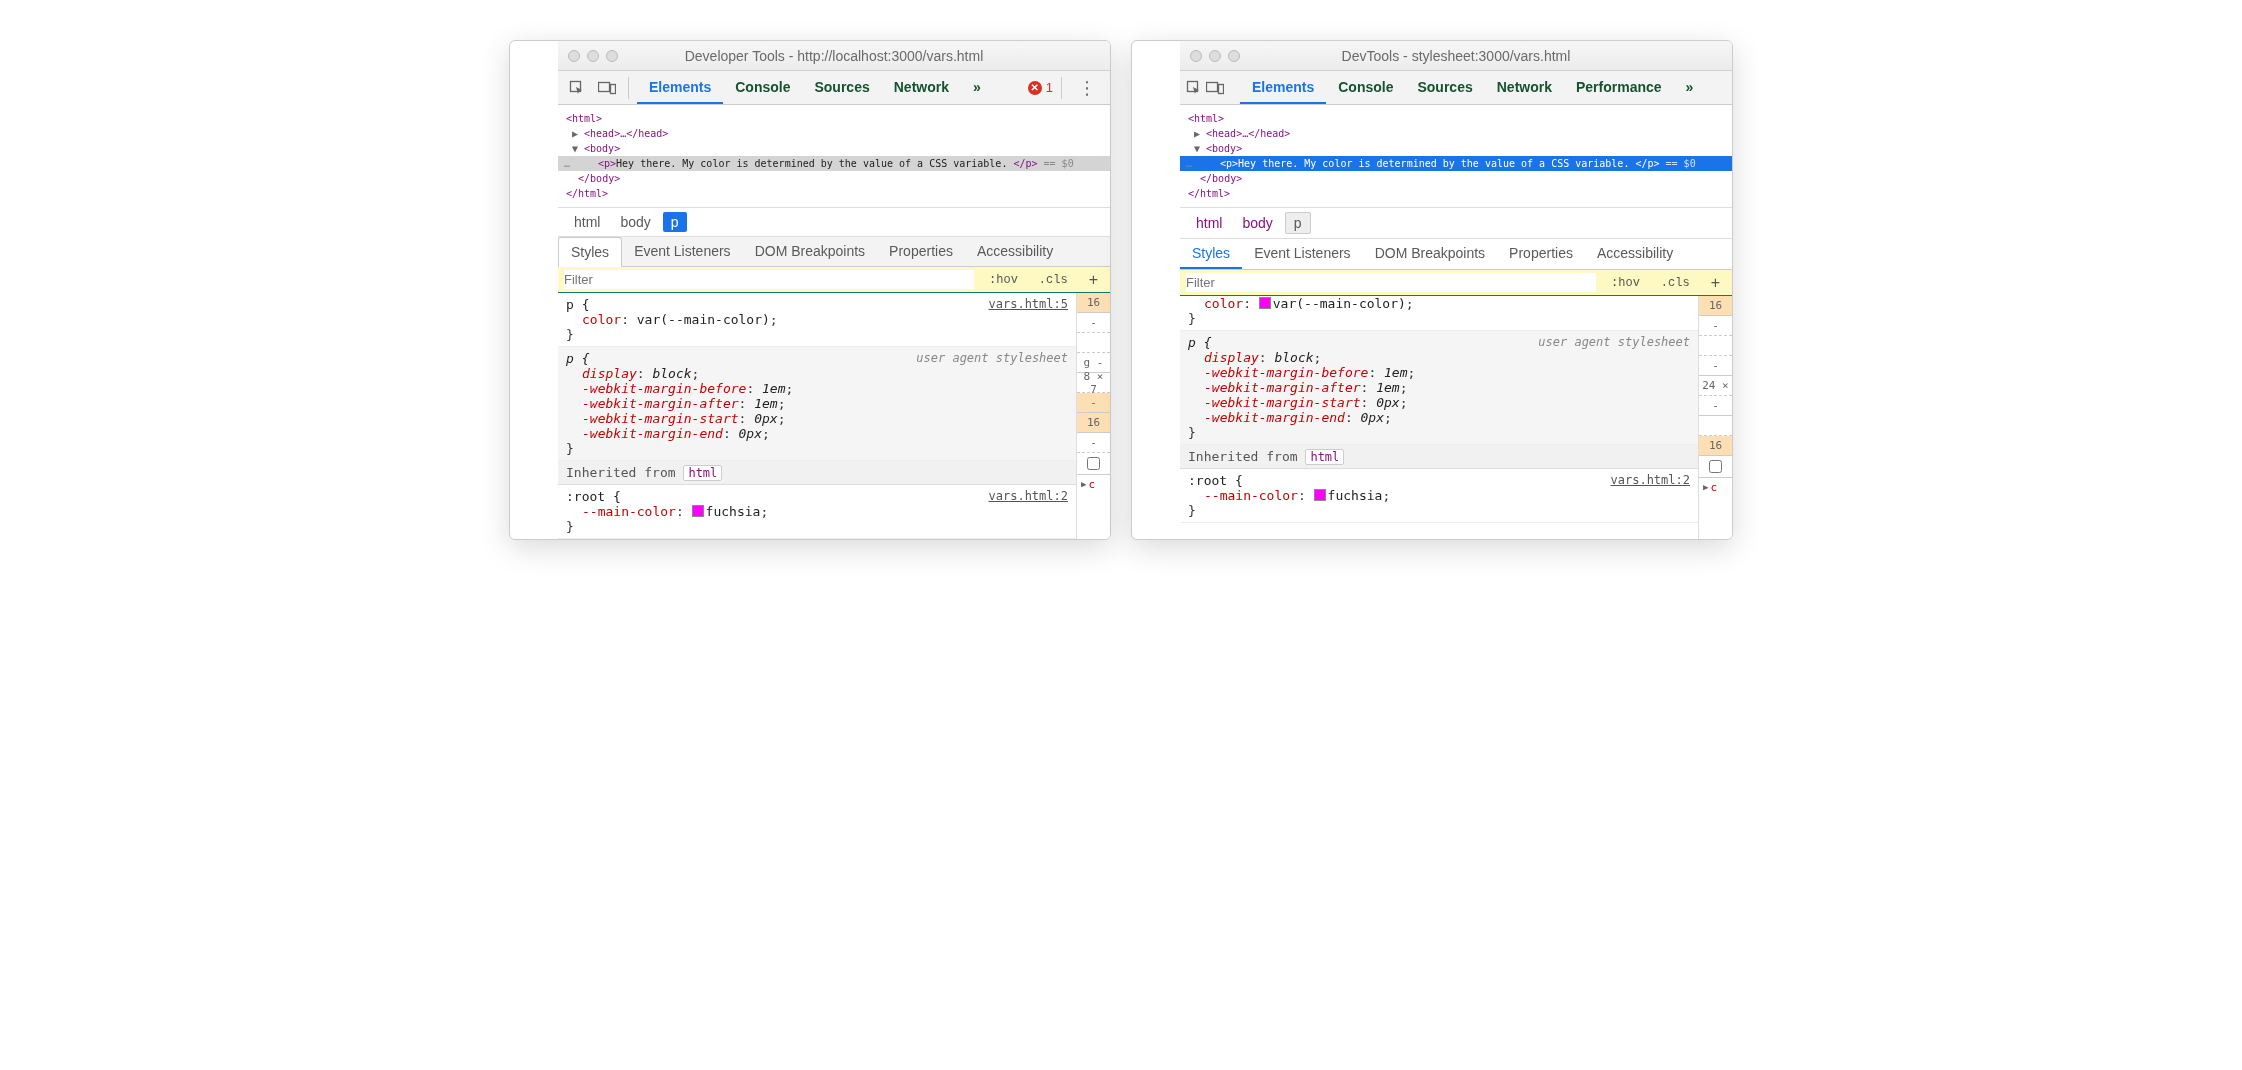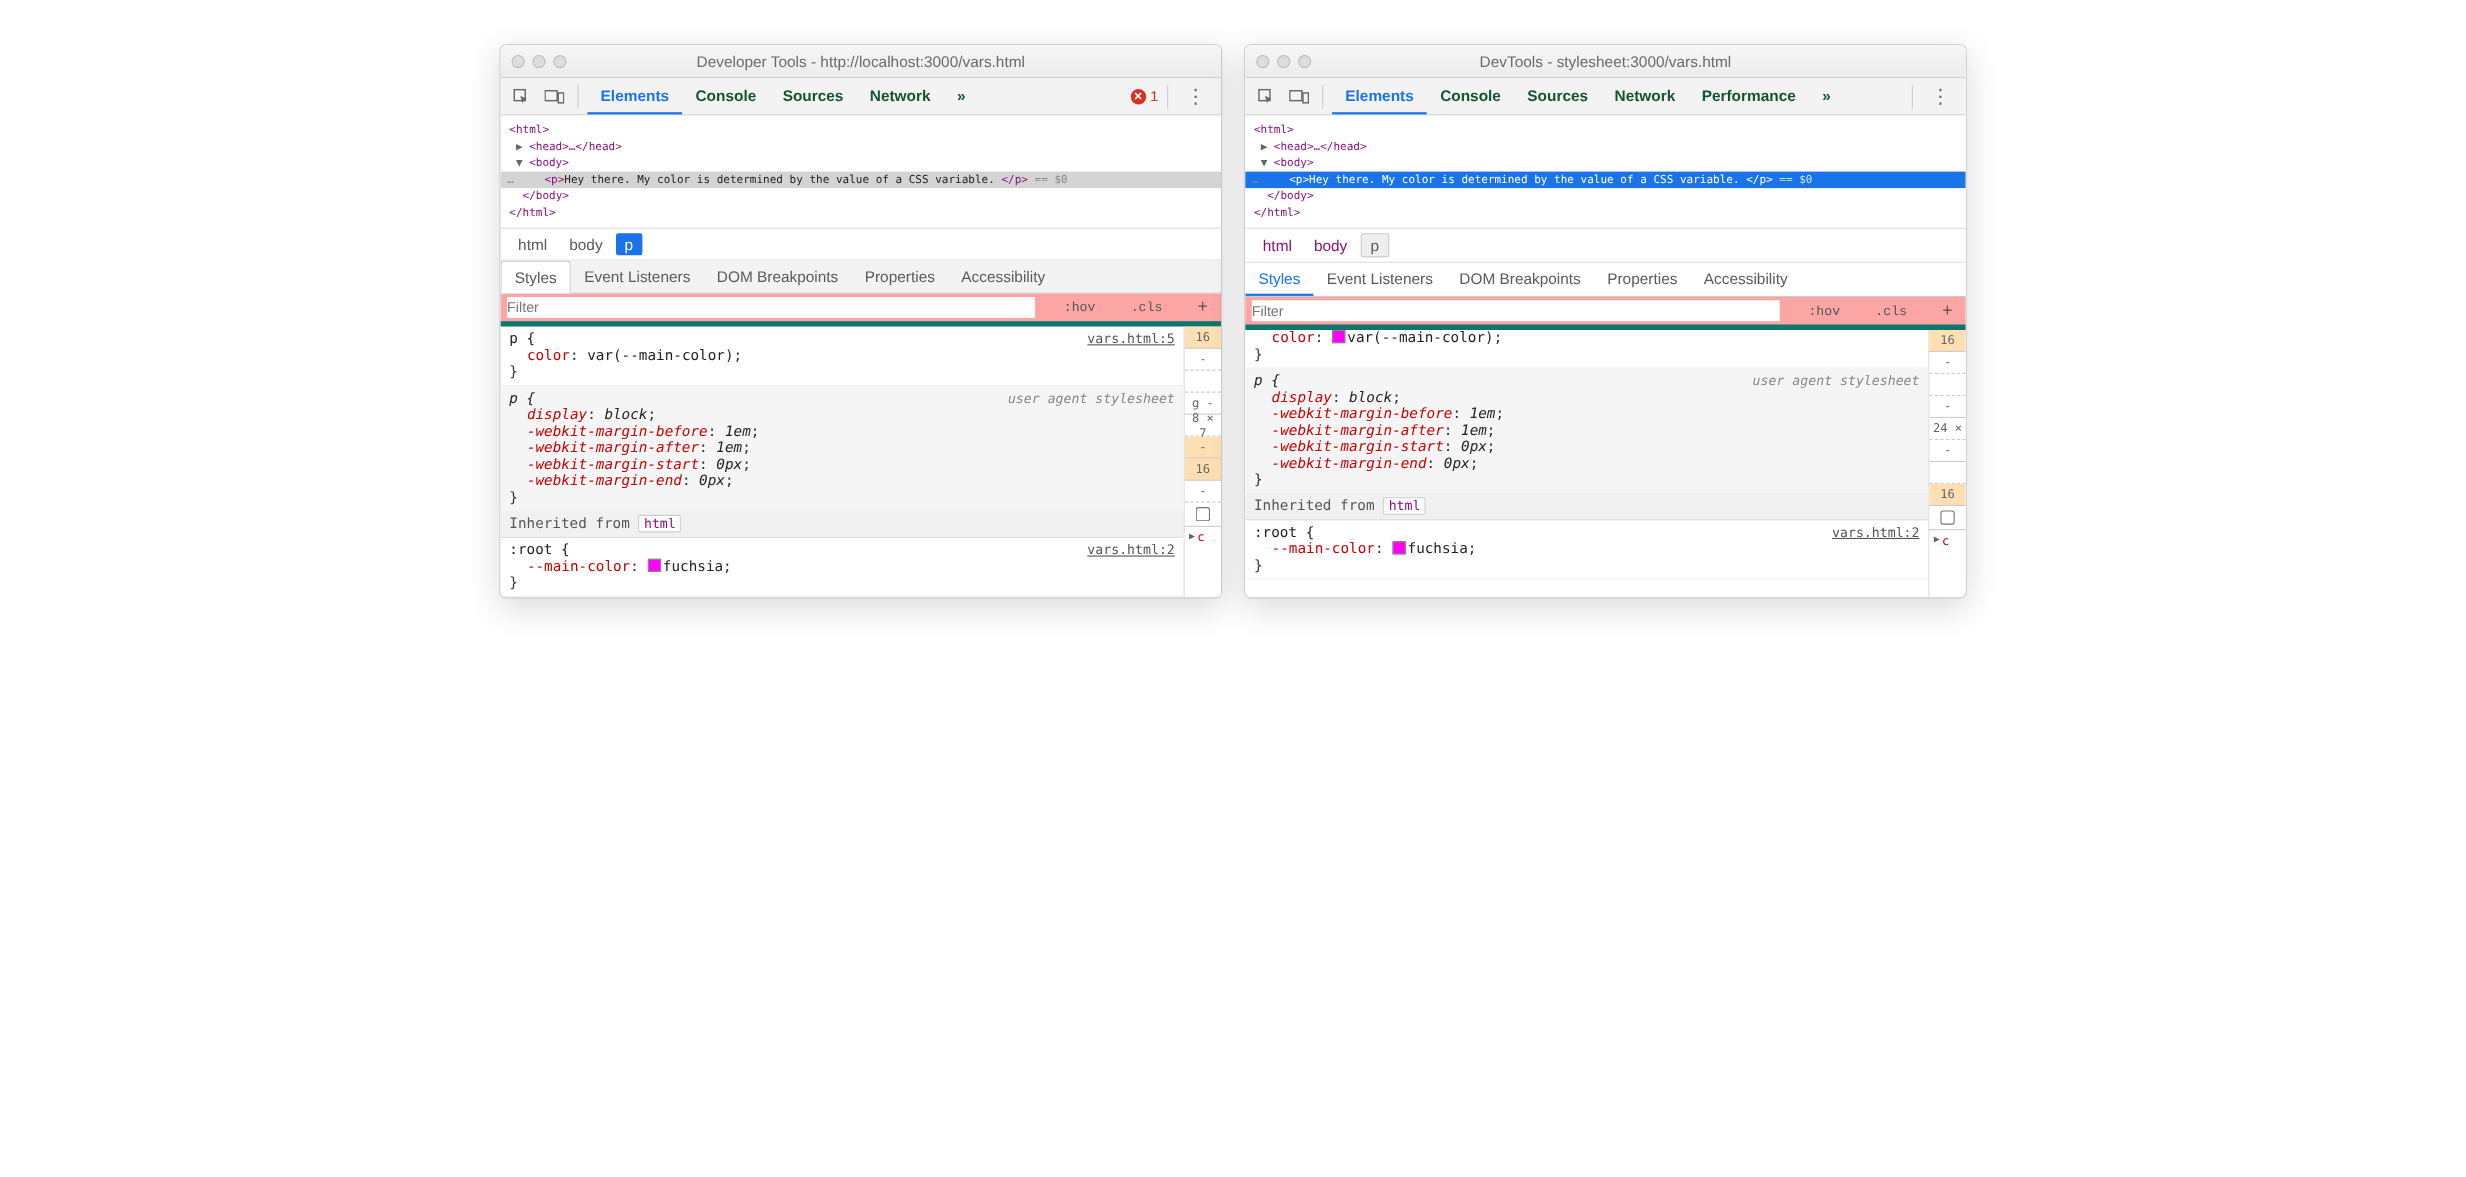--- a/index.html
+++ b/index.html
@@ -8,28 +8,29 @@
     padding: 40px;
     background: #fff;
     font-family: -apple-system, BlinkMacSystemFont, "Segoe UI", Helvetica, Arial, sans-serif;
     font-size: 13px;
     color: #333;
     display: flex;
     gap: 20px;
     justify-content: center;
   }
   .window {
-    width: 657px;
+    width: 602px;
     border: 1px solid #ccc;
     border-radius: 6px;
     background: #fff;
     box-shadow: 0 8px 30px rgba(0,0,0,0.15);
     overflow: hidden;
     display: flex;
     flex-direction: column;
+    padding-left: 48px;
   }
   .titlebar {
     height: 30px;
     background: linear-gradient(#f6f6f6,#ececec);
     border-bottom: 1px solid #d0d0d0;
     display: flex;
     align-items: center;
     padding: 0 10px;
     position: relative;
   }
@@ -88,22 +89,22 @@
   .bc.purple { color:#881280; }
   .subtabs {
     display:flex; border-bottom:1px solid #ccc;
     background:#f3f3f3;
     font-size:14px;
   }
   .subtab { padding:6px 12px; color:#5a5a5a; cursor:pointer; }
   .subtab.active-a { background:#fff; border:1px solid #ccc; border-bottom-color:#fff; margin-bottom:-1px; border-top-left-radius:3px; border-top-right-radius:3px;}
   .subtab.active-b { color:#1a73e8; border-bottom:2px solid #1a73e8; }
   .filterbar {
-    display:flex; align-items:center; border-bottom:5px solid #0f766e;
-    padding: 3px 6px; gap:20px; font-size:13px; background:#fca5a5;
+    display:flex; align-items:center; border-bottom:1px solid #0f766e;
+    padding: 3px 6px; gap:9px; font-size:13px; background:#fef9c3;
   }
   .filterbar input {
     flex:1; border:none; outline:none; font-size:13px; color:#888;
     font-family: inherit; padding:2px 0;
   }
   .pill { color:#555; padding:2px 6px; cursor:pointer; font-family:Liberation Mono, monospace; font-size:12px;}
   .plus { font-size:16px; color:#555; padding:0 6px; cursor:pointer;}
   .styles-body { display:flex; flex:1; min-height:0; }
   .styles {
     flex:1;

